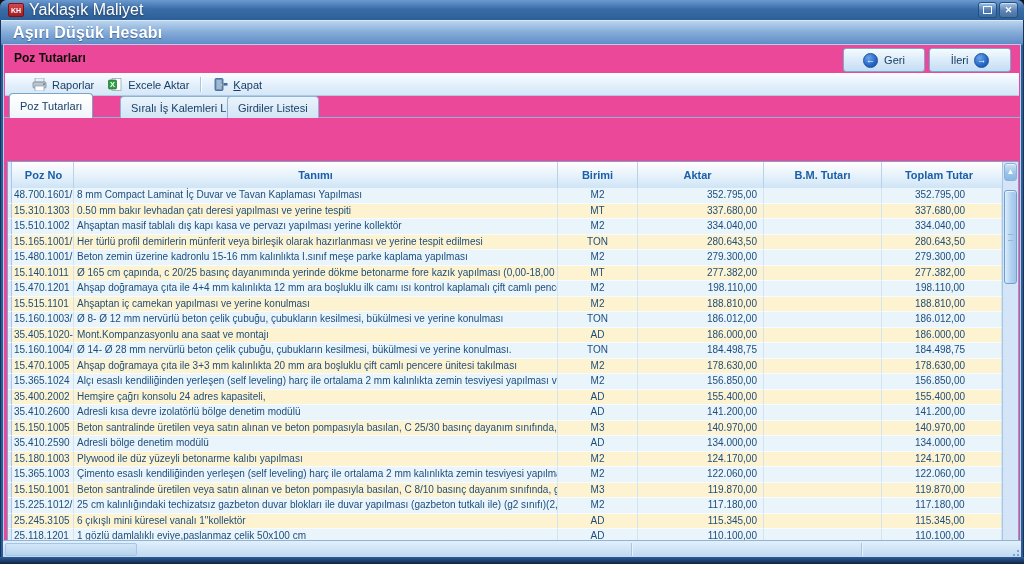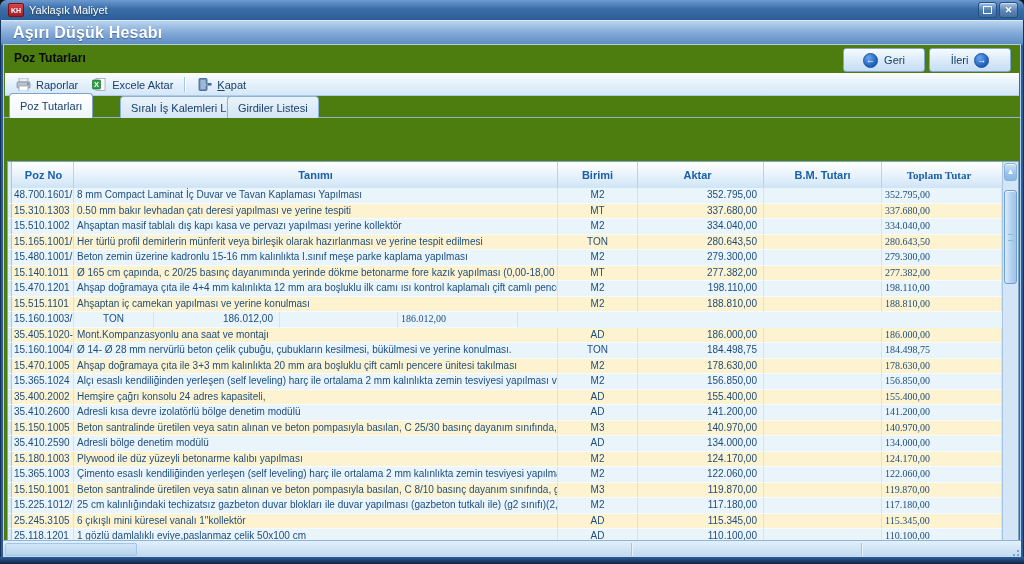--- a/index.html
+++ b/index.html
@@ -6,50 +6,50 @@
   body{width:1024px;height:564px;position:relative;font-family:"Liberation Sans",sans-serif;}
   .window{position:absolute;inset:0;background:#2b5c97;border-radius:7px 7px 0 0;}
   .window::before{content:"";position:absolute;inset:0;border-radius:7px 7px 0 0;border:1px solid #16335c;pointer-events:none;}
 
   
   .titlebar{position:absolute;left:0;top:0;right:0;height:20px;border-radius:7px 7px 0 0;
     background:linear-gradient(#6b9ad0,#3a6da7 45%,#2c5e97);display:flex;align-items:center;padding:0 4px;}
   .appicon{width:14px;height:12px;margin:0 5px 0 4px;background:linear-gradient(#d4484d,#a01d22);
     border:1px solid #7e1013;border-radius:2px;color:#fff;font-size:7px;font-weight:bold;
     display:flex;align-items:center;justify-content:center;line-height:1;}
-  .wtitle{color:#fff;font-size:11px;text-shadow:0 1px 2px rgba(0,0,0,.45);}
+  .wtitle{color:#fff;font-size:16px;text-shadow:0 1px 2px rgba(0,0,0,.45);}
   .winbtns{margin-left:auto;display:flex;gap:2px;padding-right:2px;}
   .wbtn{width:17px;height:14px;border-radius:3px;border:1px solid #24507f;
     background:linear-gradient(#9dbfe4,#4d7cb2 55%,#3a6ba3);color:#fff;display:flex;align-items:center;justify-content:center;
     font-size:9px;line-height:1;box-shadow:inset 0 1px 0 rgba(255,255,255,.5);}
   .wbtn .sq{width:7px;height:6px;border:1px solid #fff;display:block;}
   .wbtn.close{background:linear-gradient(#a9c4e2,#5c83b4 55%,#47729f);font-weight:bold;}
 
   
   .band{position:absolute;left:1px;top:20px;right:1px;height:23px;
     background:linear-gradient(#b9d4ee,#85abd8 50%,#5d8dc6);border-top:1px solid #d9e8f8;border-bottom:1px solid #4c7cb4;
     display:flex;align-items:center;padding-left:12px;}
   .band .t{color:#fff;font-weight:bold;font-size:16px;text-shadow:0 1px 1px rgba(30,60,100,.6);letter-spacing:.2px;}
 
   
-  .content{position:absolute;left:3px;top:44px;right:3px;bottom:7px;background:#4d7c0f;border:1px solid #b6cfe8;}
+  .content{position:absolute;left:3px;top:44px;right:3px;bottom:7px;background:#ec4899;border:1px solid #b6cfe8;}
 
   .pagetitle{position:absolute;left:10px;top:6px;font-size:12px;font-weight:bold;color:#0a0a0a;}
 
   .navbtns{position:absolute;right:9px;top:3px;display:flex;gap:4px;}
   .navbtn{height:22px;min-width:62px;border:1px solid #7fa6cf;border-radius:3px;
     background:linear-gradient(#f6fbff,#dcecfa 48%,#c6ddf3);display:flex;align-items:center;justify-content:center;
     gap:6px;padding:0 9px;font-size:11px;color:#16395f;box-shadow:inset 0 1px 0 #fff;}
   .circ{width:13px;height:13px;border-radius:50%;background:radial-gradient(circle at 35% 30%,#6aa4ea,#2163c4 65%,#184e9e);
     border:1px solid #1b4f9c;color:#fff;font-size:9px;font-weight:bold;display:flex;align-items:center;justify-content:center;line-height:1;}
 
   
   .toolbar{position:absolute;left:1px;right:1px;top:28px;height:21px;
     background:linear-gradient(#f8fcff,#e2effb 55%,#d5e7f7);border-top:1px solid #fff;border-bottom:1px solid #b0cbe5;
-    display:flex;align-items:center;padding-left:4px;}
+    display:flex;align-items:center;padding-left:20px;}
   .tbtn{display:flex;align-items:center;gap:5px;padding:2px 7px;font-size:11px;color:#1b3e66;border-radius:2px;}
   .tsep{width:1px;height:15px;background:#a9c6e1;border-right:1px solid #fff;margin:0 4px;}
   .u{text-decoration:underline;}
   .icon16{width:15px;height:13px;display:block;}
 
   
   .tabstrip{position:absolute;left:0;right:0;top:49px;height:24px;}
   .tabstrip .baseline{position:absolute;left:0;right:0;bottom:0;height:1px;background:#8fb3d6;}
   .tab{position:absolute;bottom:0;height:21px;border:1px solid #8fb3d6;border-bottom:none;border-radius:4px 4px 0 0;
     background:linear-gradient(#eaf3fb,#d3e5f5);display:flex;align-items:center;justify-content:center;
@@ -68,21 +68,21 @@
   .grow.even{background:#e9f4fb;}
   .grow.odd{background:#fdf3d1;}
   .gcell{box-sizing:border-box;border-right:1px solid #d3e3f2;border-bottom:1px solid #f6fbff;
     font-size:10px;color:#1d4d7c;line-height:14.5px;white-space:nowrap;overflow:hidden;padding:0 3px;}
   .c-ind{width:4px;padding:0;background:#d9eaf8;border-right:1px solid #aac8e4;}
   .c-poz{width:62px;padding-left:2px;}
   .c-tanim{flex:1;}
   .c-birim{width:80px;text-align:center;}
   .c-tutar{width:126px;text-align:right;padding-right:6px;}
   .c-bm{width:118px;}
-  .c-toplam{width:120px;text-align:left;padding-right:6px;font-family:Liberation Serif, serif;}
+  .c-toplam{width:120px;text-align:center;padding-right:6px;}
 
   
   .vscroll{position:absolute;top:0;right:0;width:16px;height:100%;background:#d3e5f6;border-left:1px solid #a7c6e3;box-sizing:border-box;}
   .sbtn{position:absolute;left:1px;right:1px;height:16px;border:1px solid #89b0d8;border-radius:3px;
     background:linear-gradient(#cfe3f7,#9cc3ea 55%,#8ab7e4);color:#fff;display:flex;align-items:center;justify-content:center;
     font-size:8px;line-height:1;box-shadow:inset 0 1px 0 rgba(255,255,255,.6);}
   .sbtn.up{top:1px;}
   .sthumb{position:absolute;left:1px;right:1px;top:28px;height:92px;border:1px solid #6f9fcf;border-radius:3px;
     background:linear-gradient(90deg,#dcecfb,#aecfef 60%,#9fc5ea);box-shadow:inset 0 1px 0 rgba(255,255,255,.7);}
   .sthumb::after{content:"";position:absolute;left:3px;right:3px;top:50%;height:5px;margin-top:-3px;
@@ -252,20 +252,21 @@
             <div class="gcell c-poz">15.515.1101</div>
             <div class="gcell c-tanim">Ahşaptan iç camekan yapılması ve yerine konulması</div>
             <div class="gcell c-birim">M2</div>
             <div class="gcell c-tutar">188.810,00</div>
             <div class="gcell c-bm"></div>
             <div class="gcell c-toplam">188.810,00</div>
           </div>
           <div class="grow even">
             <div class="gcell c-ind"></div>
             <div class="gcell c-poz">15.160.1003/Ö</div>
+            <div class="gcell c-tanim">Ø 8- Ø 12 mm nervürlü beton çelik çubuğu, çubukların kesilmesi, bükülmesi ve yerine konulması</div>
             <div class="gcell c-birim">TON</div>
             <div class="gcell c-tutar">186.012,00</div>
             <div class="gcell c-bm"></div>
             <div class="gcell c-toplam">186.012,00</div>
           </div>
           <div class="grow odd">
             <div class="gcell c-ind"></div>
             <div class="gcell c-poz">35.405.1020-M</div>
             <div class="gcell c-tanim">Mont.Kompanzasyonlu ana saat ve montajı</div>
             <div class="gcell c-birim">AD</div>

